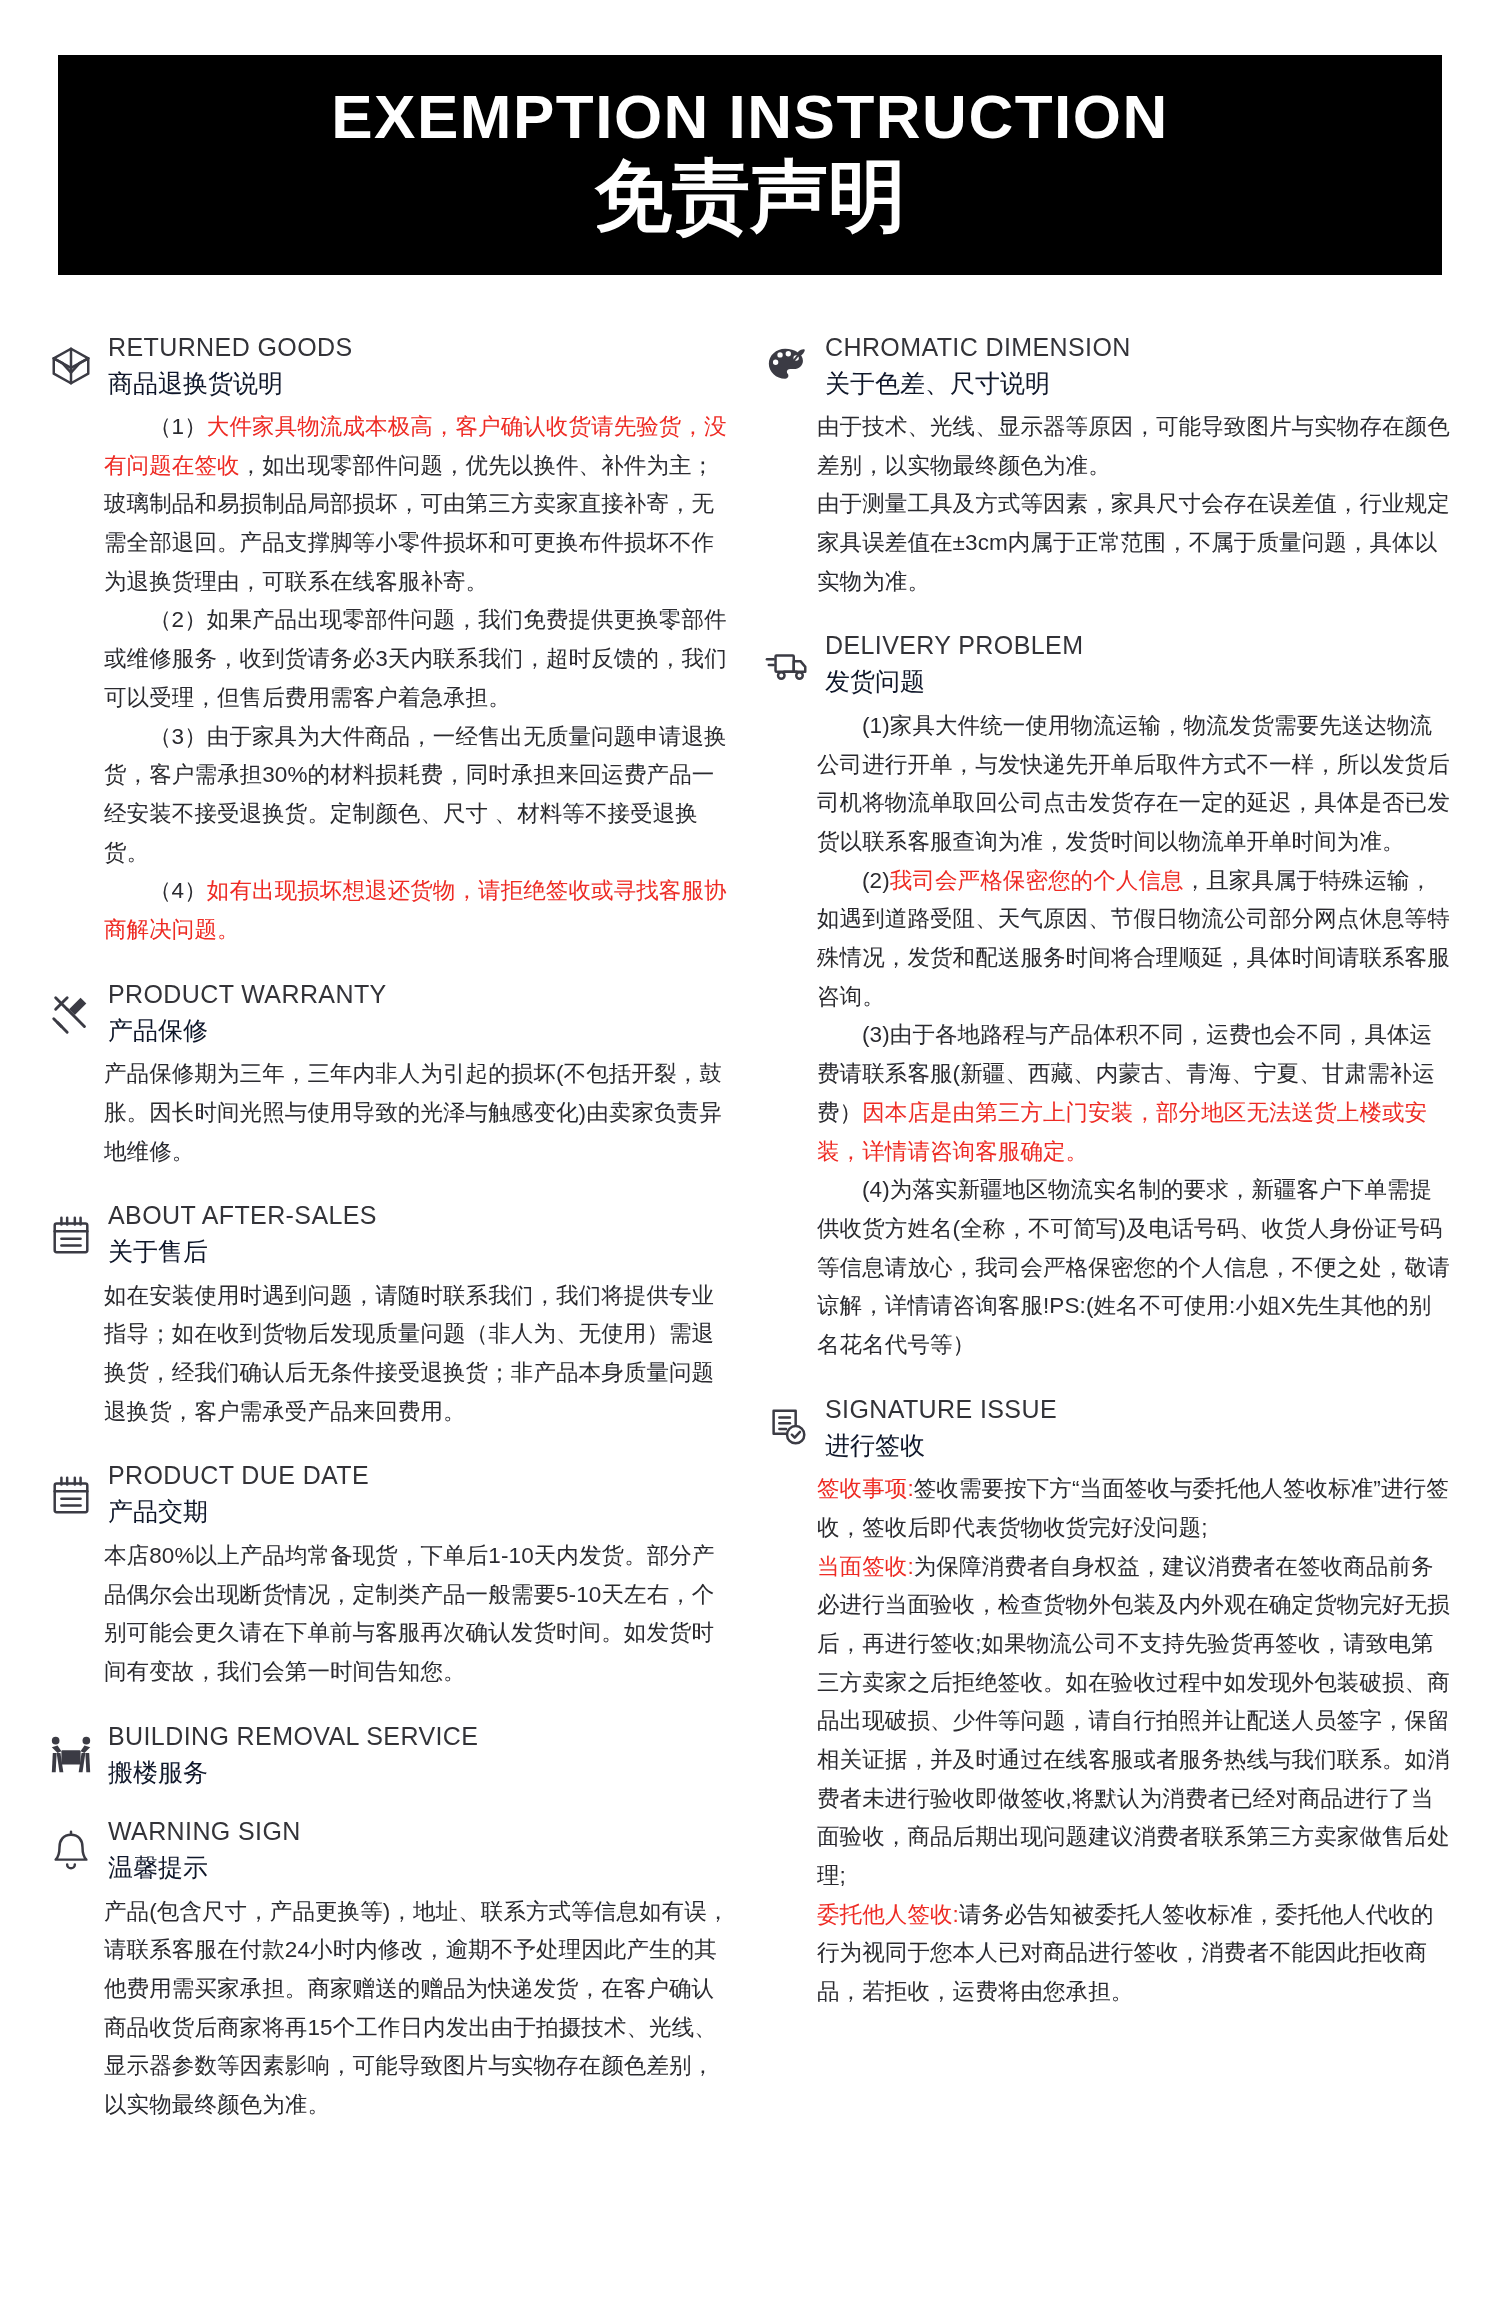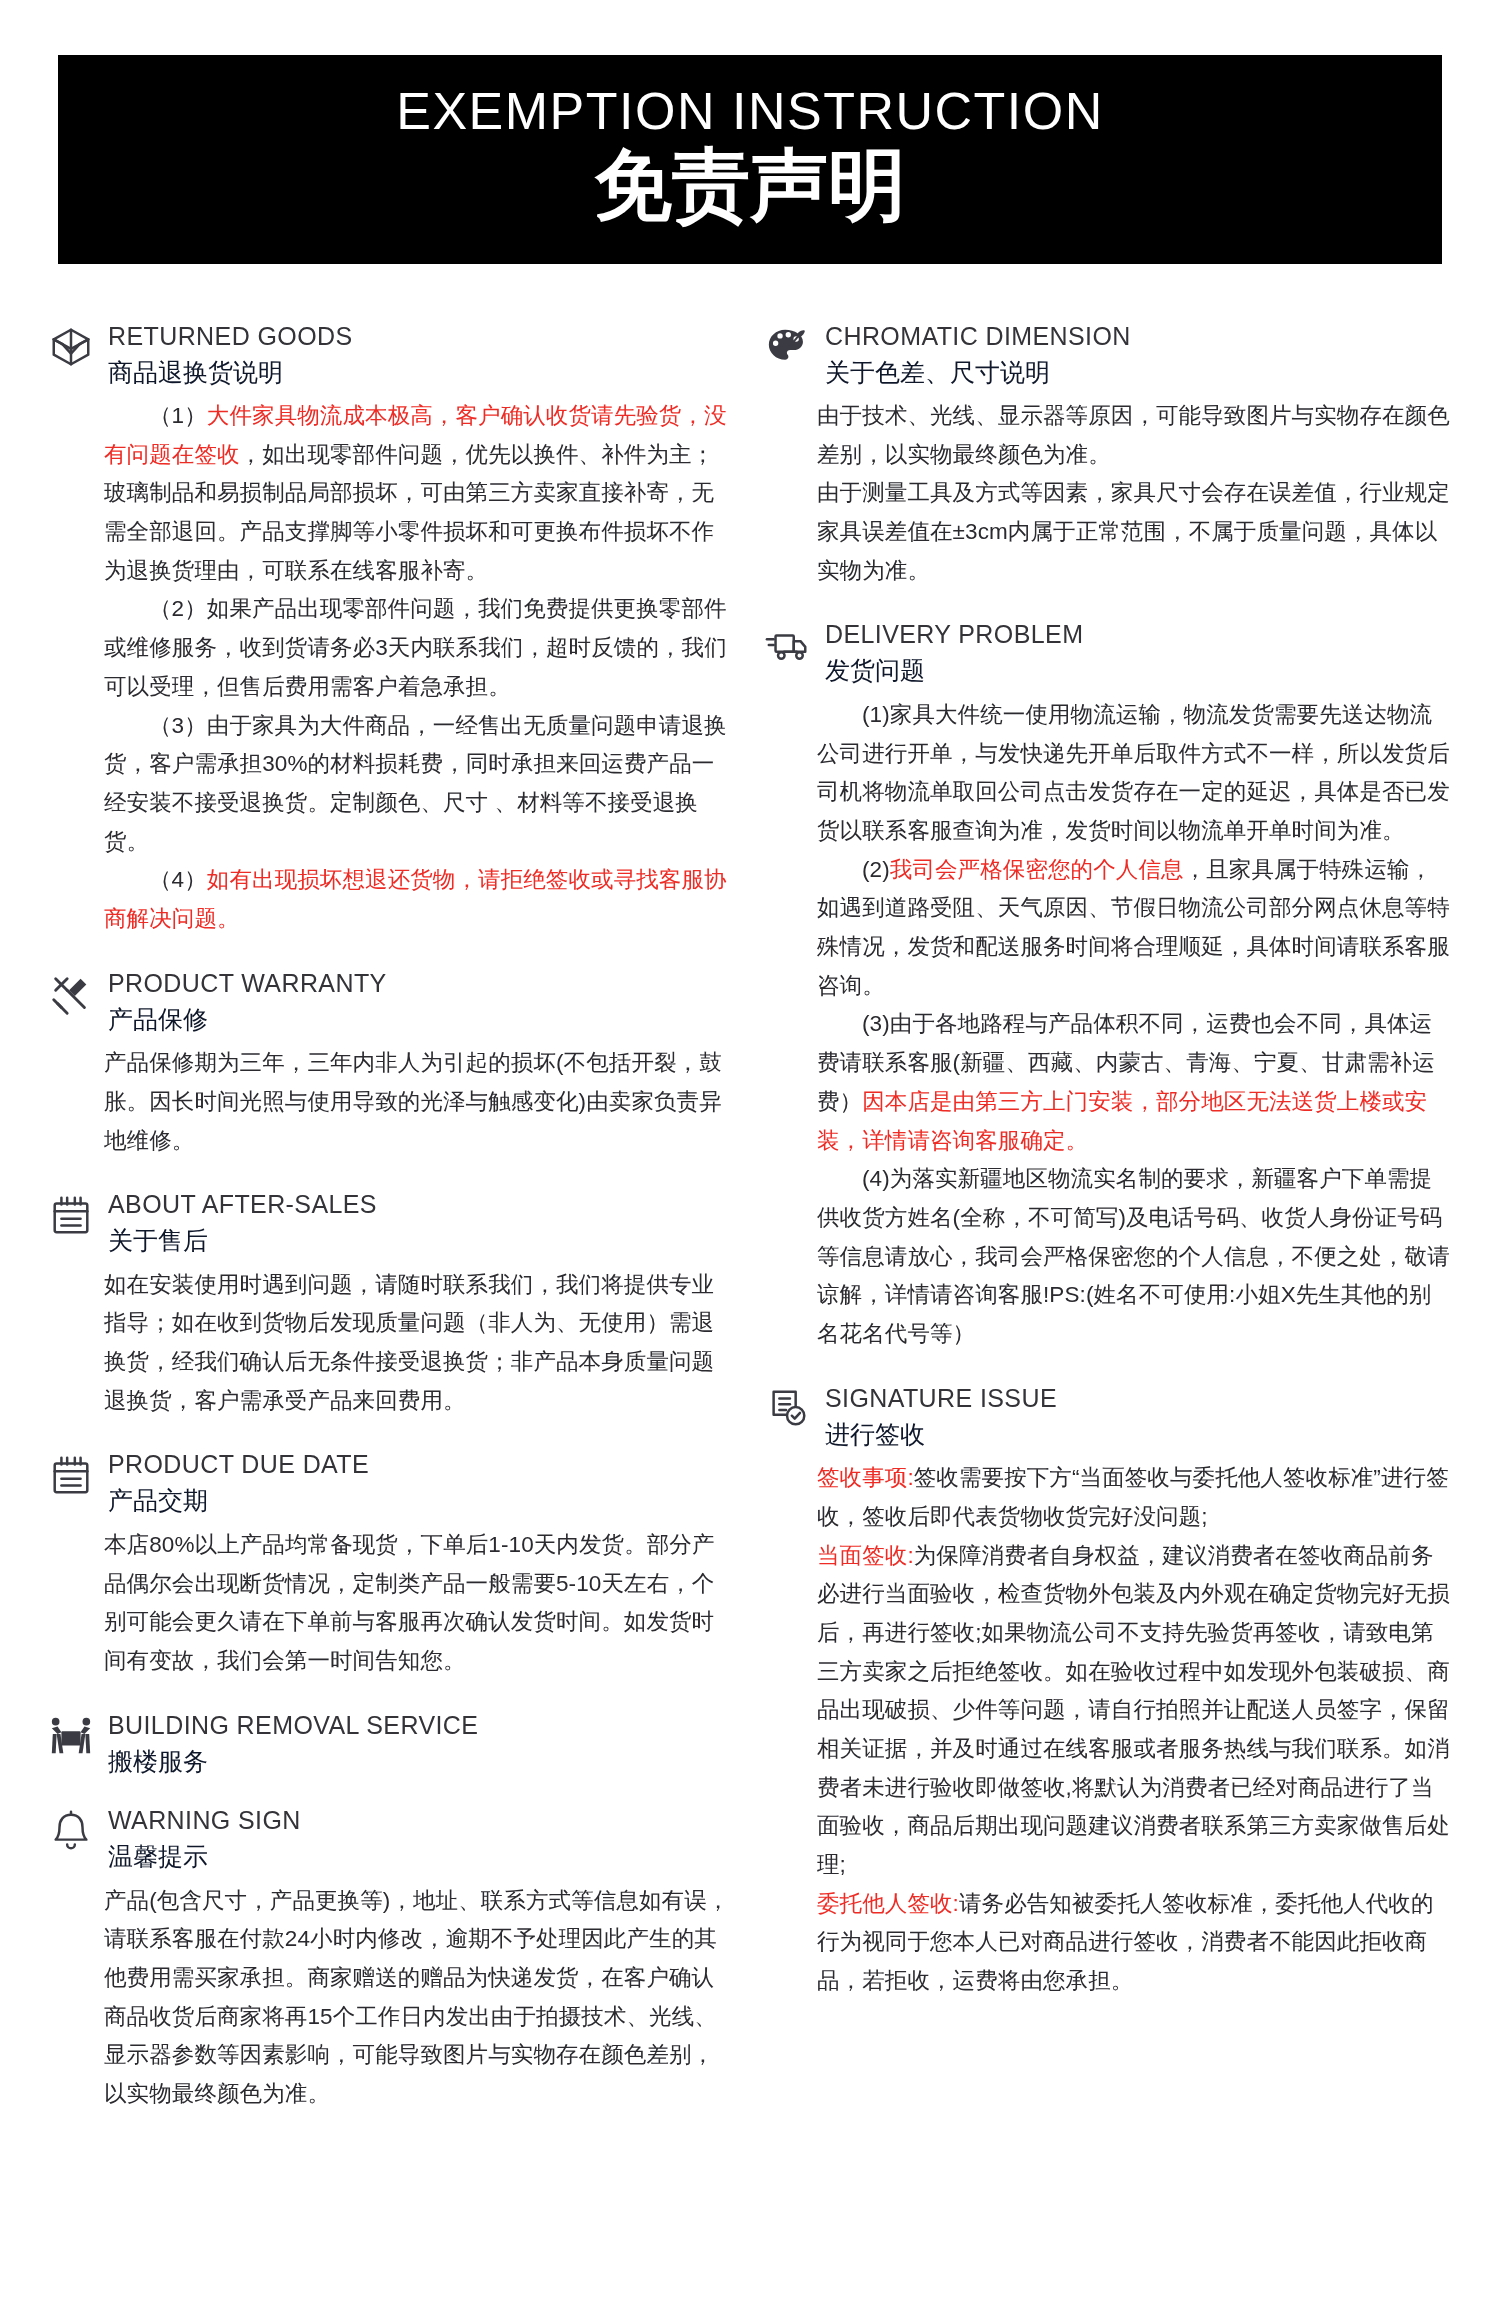--- a/index.html
+++ b/index.html
@@ -20,24 +20,24 @@
 
   
   .banner{
     margin:55px 58px 0 58px;
     background:#000000;
     color:#ffffff;
     text-align:center;
     padding:28px 0 34px 0;
   }
   .banner-en{
-    font-size:52px;
+    font-size:62px;
     letter-spacing:1.5px;
     line-height:1.1;
-    font-weight:400;
+    font-weight:700;
     font-family:"Liberation Sans","DejaVu Sans",sans-serif;
   }
   .banner-cn{
     font-size:78px;
     line-height:1.12;
     font-weight:700;
     margin-top:2px;
     font-family:"DejaVu Sans","Liberation Sans",sans-serif;
   }
 
@@ -47,21 +47,21 @@
     margin:58px 48px 0 48px;
     gap:30px;
     align-items:flex-start;
   }
   .col{ width:690px; }
 
   
   .section{ margin-bottom:30px; }
   .sec-head{
     display:flex;
-    align-items:flex-start;
+    align-items:center;
     gap:14px;
     margin-bottom:10px;
   }
   .sec-icon{
     width:46px;
     height:46px;
     flex:0 0 46px;
     display:flex;
     align-items:center;
     justify-content:center;

